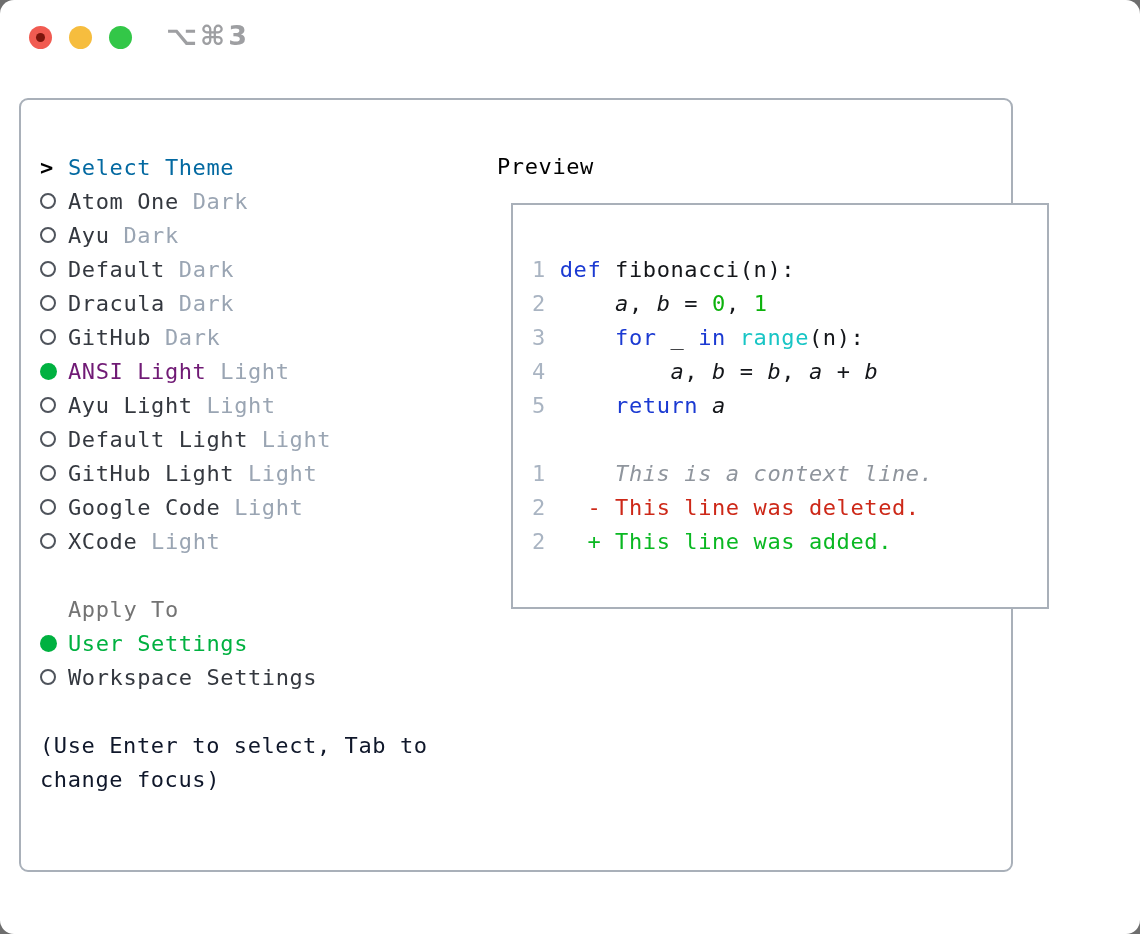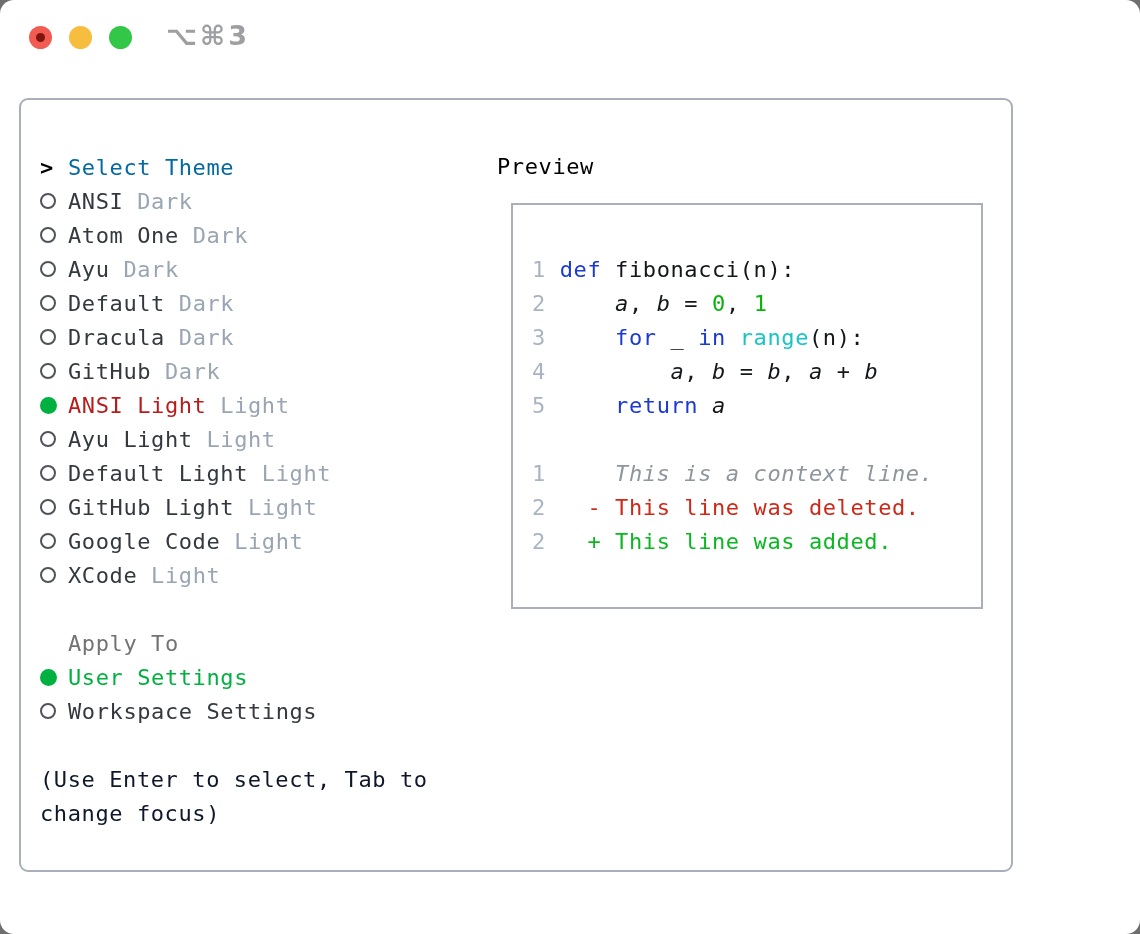--- a/index.html
+++ b/index.html
@@ -27,34 +27,34 @@
     font-size:22px;letter-spacing:0.6px;color:#34383f;
   }
   .row{display:flex;align-items:center;height:34px;padding-left:19px;white-space:pre;}
   .cell-bullet{width:28px;display:flex;align-items:center;flex:0 0 28px;}
   .dot-hollow{width:12px;height:12px;border:2.5px solid #4f545c;border-radius:50%;}
   .dot-filled{width:17px;height:17px;background:#00b140;border-radius:50%;}
   .prefix{color:#000;font-weight:bold;}
   .hdr{color:#0369a1;font-weight:normal;}
   .subhdr{color:#737373;}
   .tname{color:#34383f;}
-  .tname.sel{color:#b91c1c;margin-top:20px;}
+  .tname.sel{color:#701a75;margin-top:20px;}
   .tvariant{color:#9aa5b3;}
   .opt-label{color:#34383f;}
   .opt-label.sel{color:#00b140;}
   .left-col{position:absolute;left:0;top:50px;width:470px;}
   .spacer{height:34px;}
   .hint{color:#0f172a;}
   
   .preview-header{
     position:absolute;left:476px;top:50px;height:34px;line-height:34px;
     font-weight:normal;color:#000;
   }
   .preview-box{
-    position:absolute;left:490px;top:103px;width:472px;height:406px;
+    position:absolute;left:490px;top:103px;width:538px;height:406px;
     border:2px solid #a9b0b9;box-sizing:border-box;
     padding:48px 0 0 19px;background:#fff;overflow:hidden;
   }
   .code-line{height:34px;line-height:34px;white-space:pre;font-size:22px;}
   .ln{color:#a9b4c2;}
   .tk-plain{color:#14161a;}
   .tk-kw{color:#1b3ad2;}
   .tk-builtin{color:#18c5c5;}
   .tk-lit{color:#0cb20c;}
   .tk-var{color:#14161a;font-style:italic;}
@@ -75,21 +75,20 @@
     <span class="win-title">⌥⌘3</span>
   </div>
 
   <div class="panel">
     <div class="left-col">
       <div class="row">
         <span class="cell-bullet prefix">&gt;</span>
         <span class="hdr">Select Theme</span>
       </div>
       <div id="theme-list">
-          <div class="row"><span class="cell-bullet"><span class="dot-hollow"></span></span><span><span class="tname">ANSI</span> <span class="tvariant">Dark</span></span></div>
           <div class="row"><span class="cell-bullet"><span class="dot-hollow"></span></span><span><span class="tname">Atom One</span> <span class="tvariant">Dark</span></span></div>
           <div class="row"><span class="cell-bullet"><span class="dot-hollow"></span></span><span><span class="tname">Ayu</span> <span class="tvariant">Dark</span></span></div>
           <div class="row"><span class="cell-bullet"><span class="dot-hollow"></span></span><span><span class="tname">Default</span> <span class="tvariant">Dark</span></span></div>
           <div class="row"><span class="cell-bullet"><span class="dot-hollow"></span></span><span><span class="tname">Dracula</span> <span class="tvariant">Dark</span></span></div>
           <div class="row"><span class="cell-bullet"><span class="dot-hollow"></span></span><span><span class="tname">GitHub</span> <span class="tvariant">Dark</span></span></div>
           <div class="row"><span class="cell-bullet"><span class="dot-filled"></span></span><span><span class="tname sel">ANSI Light</span> <span class="tvariant">Light</span></span></div>
           <div class="row"><span class="cell-bullet"><span class="dot-hollow"></span></span><span><span class="tname">Ayu Light</span> <span class="tvariant">Light</span></span></div>
           <div class="row"><span class="cell-bullet"><span class="dot-hollow"></span></span><span><span class="tname">Default Light</span> <span class="tvariant">Light</span></span></div>
           <div class="row"><span class="cell-bullet"><span class="dot-hollow"></span></span><span><span class="tname">GitHub Light</span> <span class="tvariant">Light</span></span></div>
           <div class="row"><span class="cell-bullet"><span class="dot-hollow"></span></span><span><span class="tname">Google Code</span> <span class="tvariant">Light</span></span></div>

